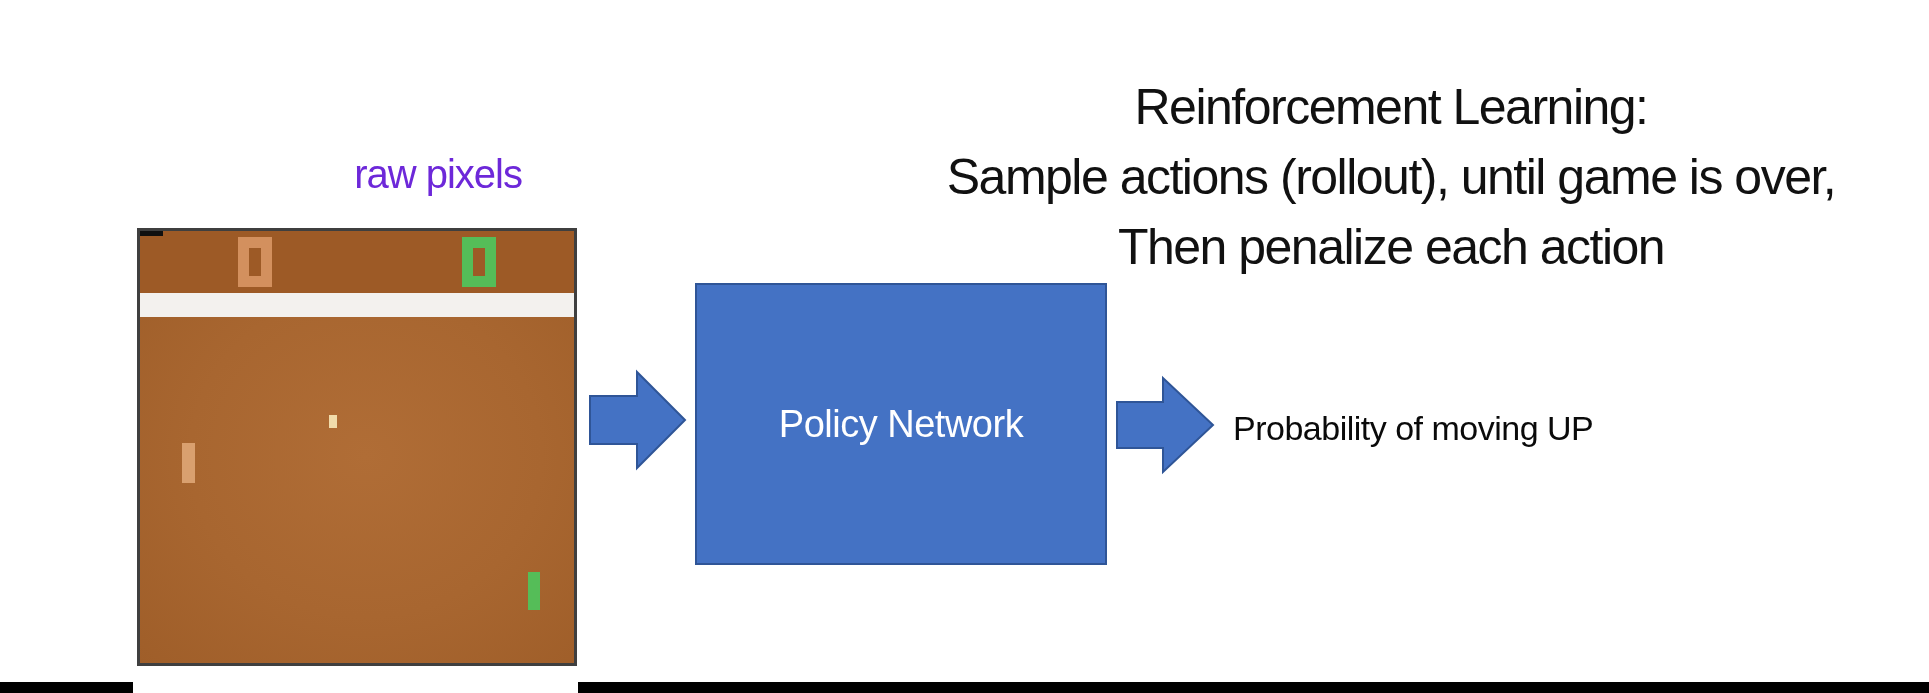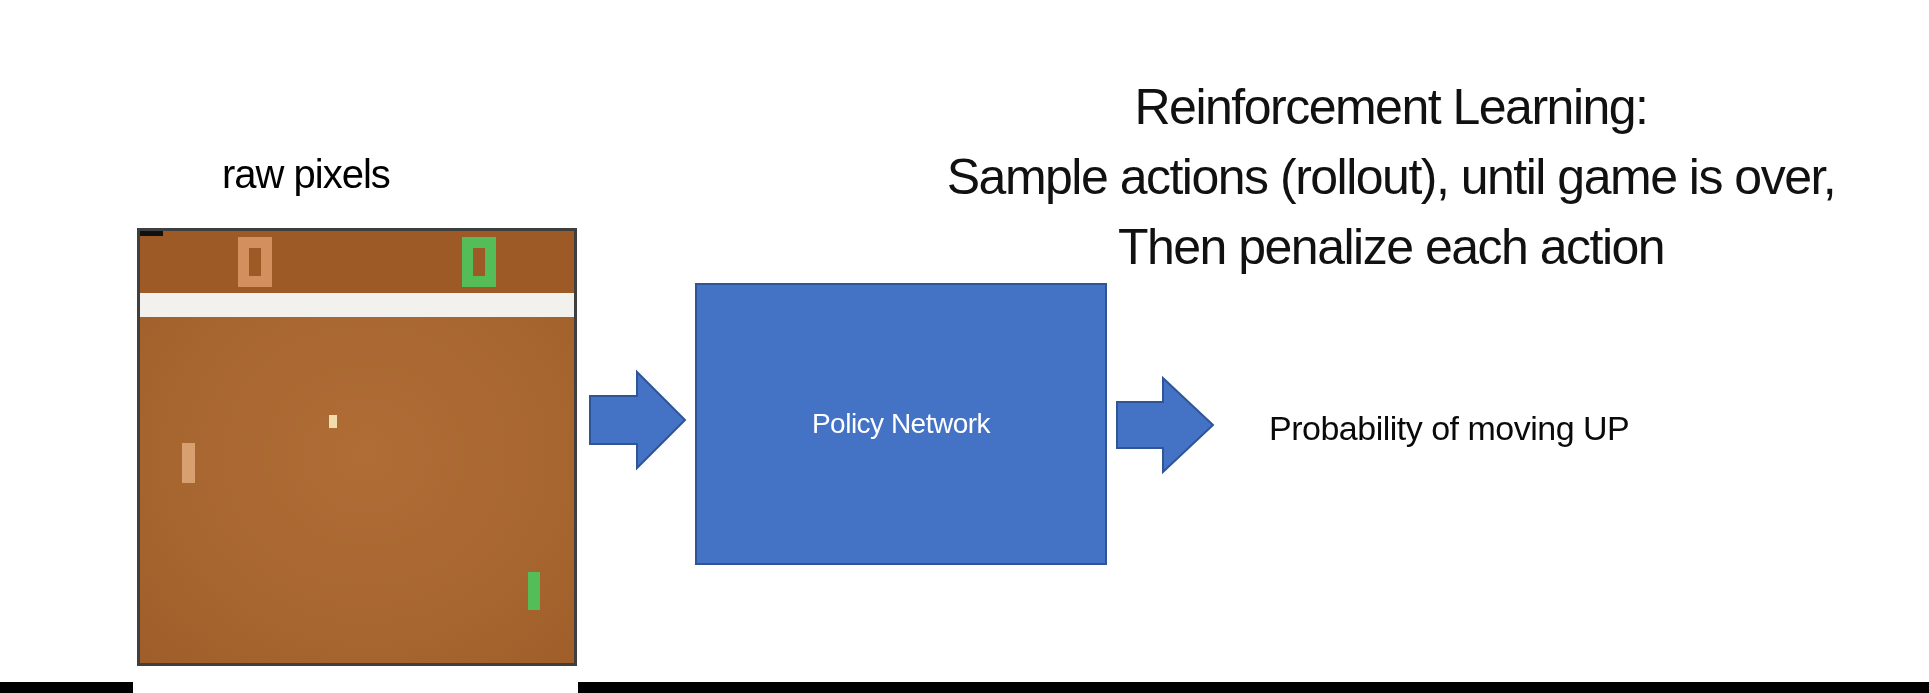--- a/index.html
+++ b/index.html
@@ -18,24 +18,24 @@
     text-align:center;
     font-size:50px;line-height:70px;
     letter-spacing:-1.5px;
     color:#111111;
     white-space:nowrap;
   }
 
   
   #raw-pixels-label{
     left:222px;top:152px;width:300px;
-    text-align:left;
+    text-align:right;
     font-size:40px;line-height:44px;
     letter-spacing:-1px;
-    color:#000000;
+    color:#6d28d9;
   }
 
   
   #game-backing{ 
     left:133px;top:666px;width:445px;height:27px;background:#ffffff;z-index:2;
   }
   #game-frame{
     left:137px;top:228px;width:434px;height:432px;
     border:3px solid #3f3f3f;
     background:#a86630;
@@ -58,31 +58,31 @@
   #left-paddle{left:42px;top:212px;width:13px;height:40px;background:#d9a06f;}
   #right-paddle{left:388px;top:341px;width:12px;height:38px;background:#55bd58;}
 
   
   #policy-box{
     left:695px;top:283px;width:412px;height:282px;
     background:#4472c4;border:2px solid #2f5597;box-sizing:border-box;
     display:flex;align-items:center;justify-content:center;
   }
   #policy-box-label{
-    color:#ffffff;font-size:28px;letter-spacing:-0.5px;
+    color:#ffffff;font-size:38px;letter-spacing:-0.5px;
   }
 
   
   #arrows-svg{left:0;top:0;width:1929px;height:693px;pointer-events:none;}
 
   
   #output-label{
     left:1233px;top:410px;
     font-size:34px;line-height:36px;letter-spacing:-0.5px;
-    color:#0a0a0a;white-space:nowrap;margin-left:36px;
+    color:#0a0a0a;white-space:nowrap;
   }
 
   
   .bottom-bar{top:682px;height:11px;background:#000000;z-index:1;}
   #bottom-bar-left{left:0;width:133px;}
   #bottom-bar-right{left:578px;width:1351px;}
 </style>
 </head>
 <body>
 

